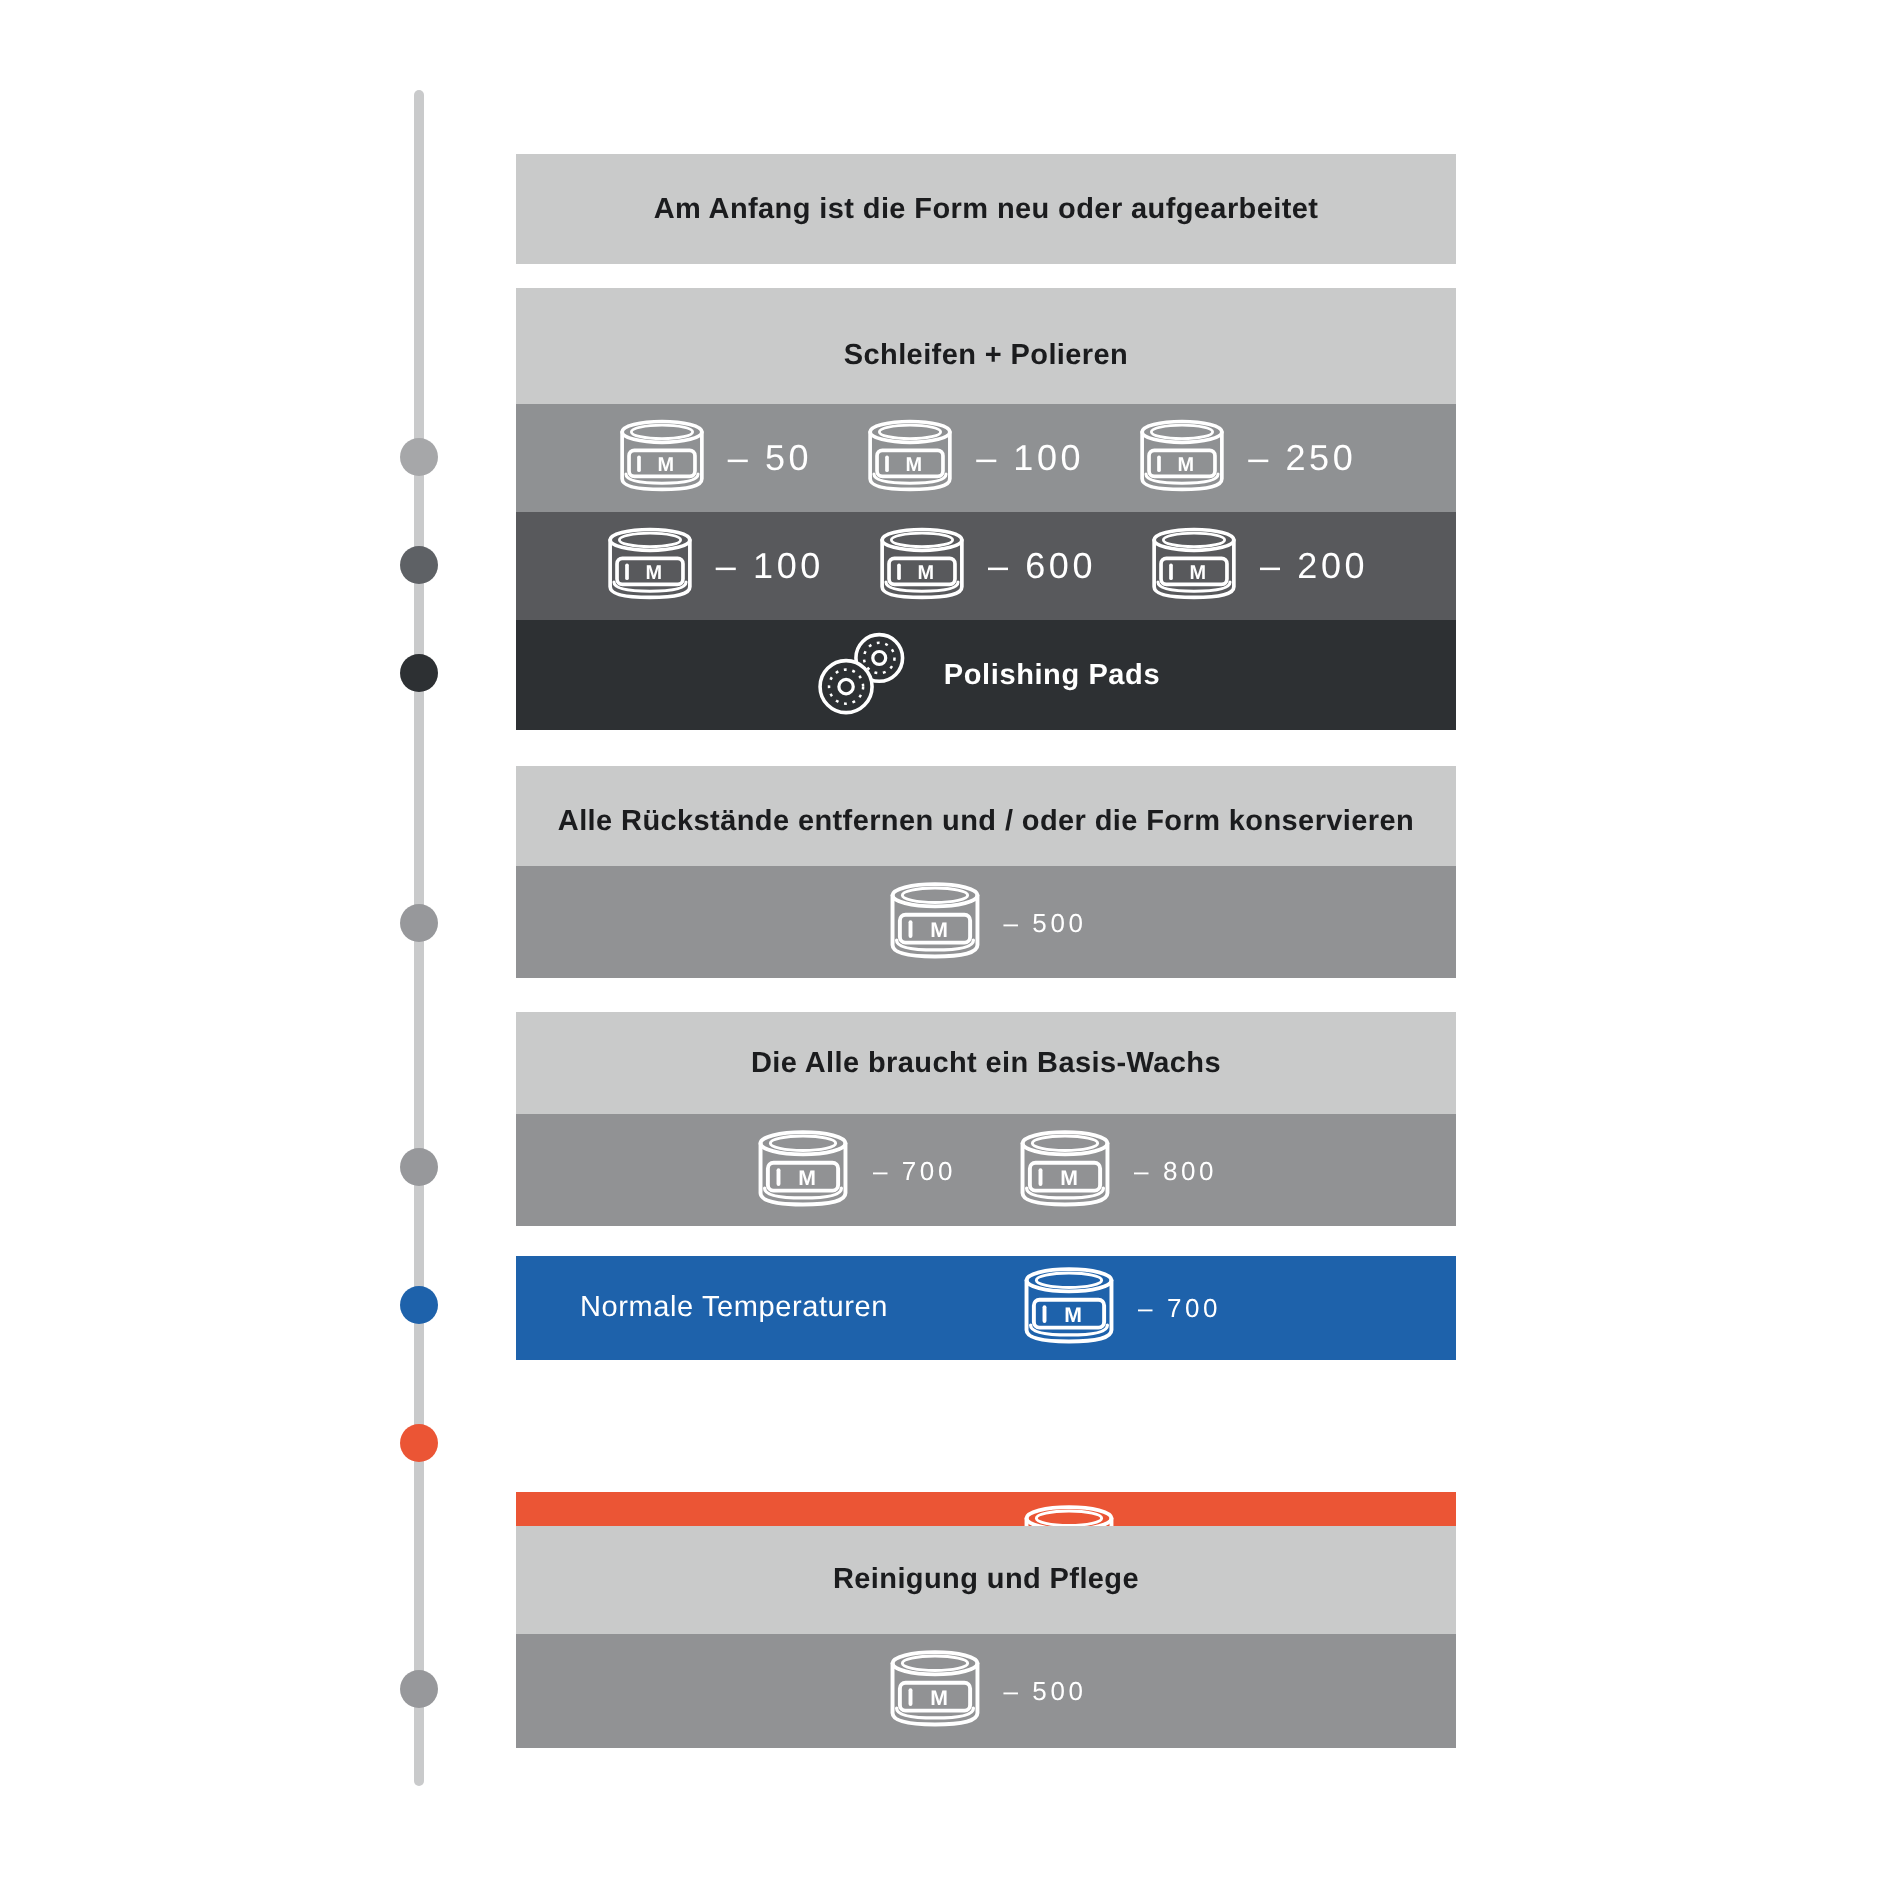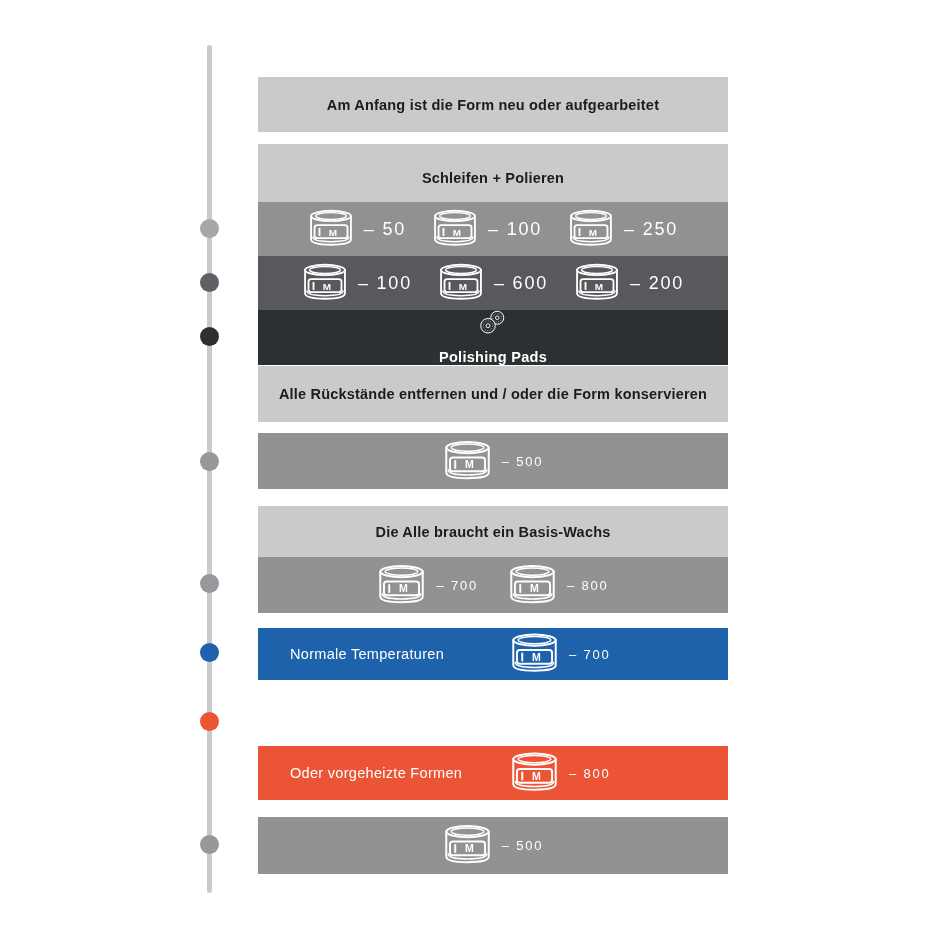--- a/index.html
+++ b/index.html
@@ -19,40 +19,40 @@
   }
   .hdr-text{
     font-size:14.5px;font-weight:bold;color:#1b1c1e;letter-spacing:.2px;text-align:center;
     padding:0 10px;
   }
   .b-intro{top:77px;height:55px}
   .b-sand-h{top:144px;height:68px}
   .b-sand-1{top:202px;height:54px}
   .b-sand-2{top:256px;height:54px}
   .b-sand-3{top:310px;height:55px}
-  .b-res-h{top:366px;height:56px}
+  .b-res-h{top:383px;height:56px}
   .b-res-r{top:433px;height:56px}
   .b-wax-h{top:506px;height:51px}
   .b-wax-r{top:557px;height:56px}
   .b-blue{top:628px;height:52px}
   .b-orange{top:694px;height:54px}
   .b-care-h{top:763px;height:54px}
   .b-care-r{top:817px;height:57px}
   
   .can-row{gap:26px;}
   .wax-row{gap:30px;}
   .can-item{display:flex;align-items:center;gap:10px;}
   .can-svg{width:46px;height:40px;display:block;}
   .lg .can-svg{width:49px;height:43px;}
   .val{
     font-size:18px;font-weight:normal;color:#ffffff;letter-spacing:1.8px;white-space:nowrap;
   }
   .lg .val{font-size:13px;}
   
-  .pads-row{gap:14px;flex-direction:column;}
+  .pads-row{gap:14px;}
   .pads-svg{width:52px;height:45px;display:block;}
   .pads-label{font-size:14.5px;font-weight:bold;color:#ffffff;letter-spacing:.3px;}
   
   .band{justify-content:flex-start;padding-left:32px;position:relative;}
   .band-label{font-size:14.5px;font-weight:normal;color:#ffffff;letter-spacing:.3px;}
   .band .can-item{position:absolute;left:252px;top:50%;transform:translateY(-50%);}
 </style>
 </head>
 <body>
 
@@ -282,20 +282,23 @@
       <ellipse cx="30" cy="9" rx="20" ry="4.4" stroke-width="1.8"></ellipse>
       <line x1="15" y1="25.5" x2="15" y2="34"></line>
     </g>
     <text x="32.5" y="34.5" text-anchor="middle" font-size="13" font-weight="bold" fill="#ffffff" font-family="'Liberation Sans',sans-serif">M</text>
   </svg>
 </span>
       <span class="val">– 800</span>
     </div>
   </div>
 
+  <div class="box b-care-h" style="background-color: rgb(201, 202, 202); --bg: #c9caca;">
+    <span class="hdr-text">Reinigung und Pflege</span>
+  </div>
   <div class="box b-care-r lg" style="background-color: rgb(145, 146, 148); --bg: #919294;">
     <div class="can-item">
       <span class="can-slot">
   <svg class="can-svg" viewBox="0 0 60 52" aria-hidden="true">
     <g fill="none" stroke="#ffffff" stroke-width="2.4" stroke-linecap="round" stroke-linejoin="round">
       <path d="M4 9 L4 39.5 Q4 46.5 30 46.5 Q56 46.5 56 39.5 L56 9"></path>
       <path d="M6.5 36.5 Q6.5 42.5 30 42.5 Q53.5 42.5 53.5 36.5" stroke-width="2"></path>
       <rect x="8.5" y="21" width="43" height="17" rx="3.5" style="fill:var(--bg,transparent)"></rect>
       <ellipse cx="30" cy="9" rx="26" ry="6.8"></ellipse>
       <ellipse cx="30" cy="9" rx="20" ry="4.4" stroke-width="1.8"></ellipse>

